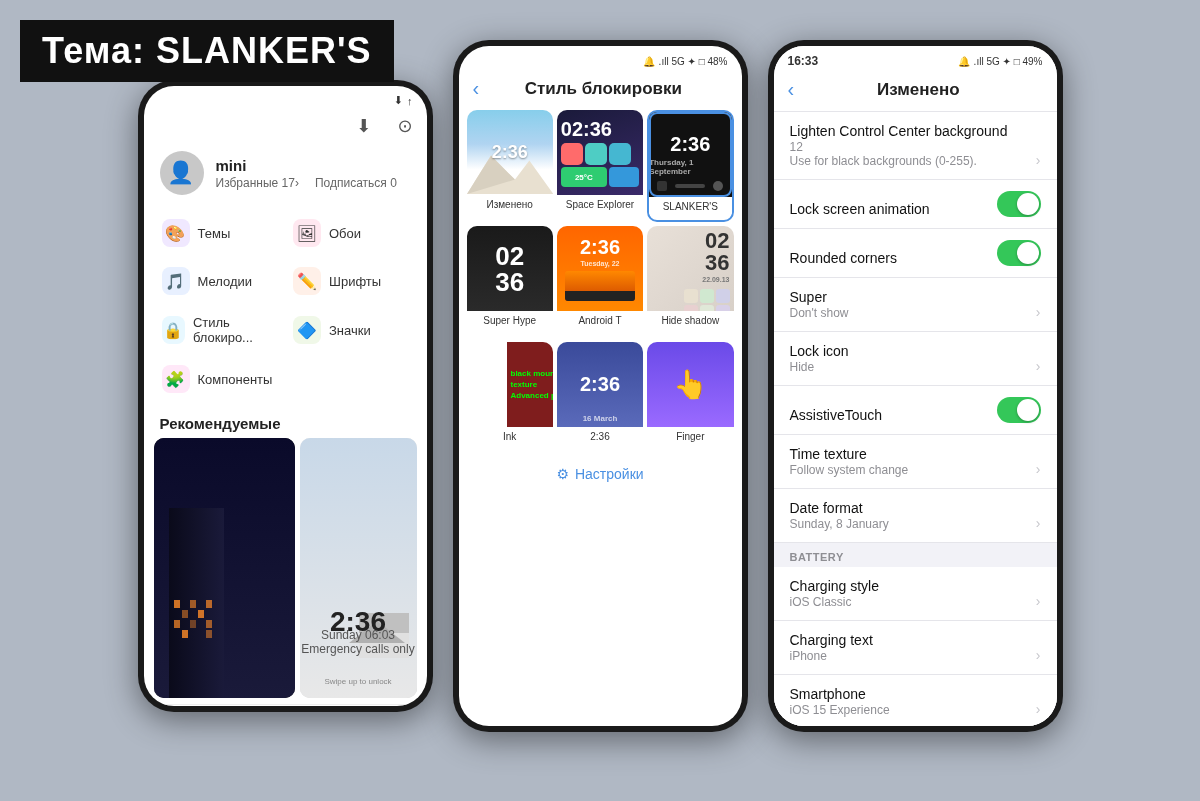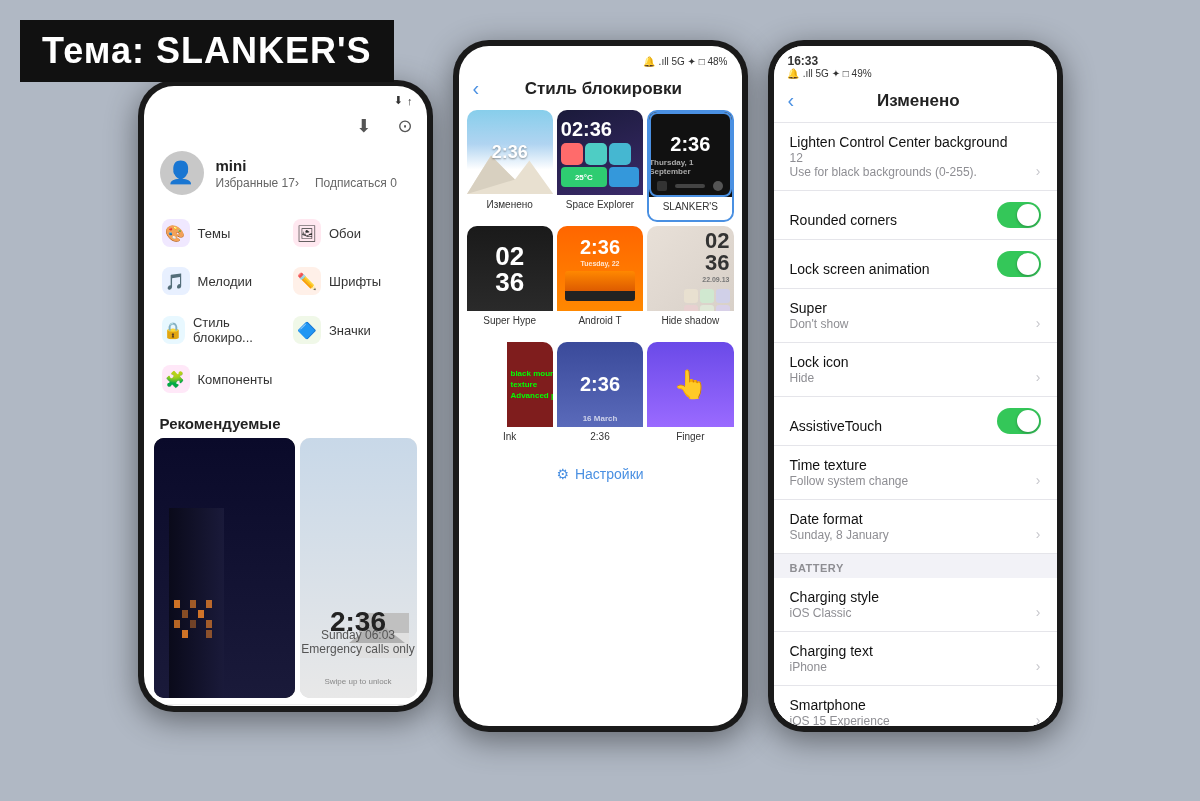--- a/index.html
+++ b/index.html
@@ -269,22 +269,22 @@
     
     .phone3 { width: 295px; margin-top: 10px; }
     .phone3 .phone-screen { width: 283px; height: 680px; background: #f2f2f7; }
 
     .p3-status {
       display: flex;
       justify-content: space-between;
       padding: 8px 14px 4px;
       font-size: 11px;
       color: #333;
+      align-items: center;
       background: #fff;
-      flex-direction: column;
     }
     .p3-header {
       display: flex;
       align-items: center;
       padding: 6px 14px 10px;
       background: #fff;
       border-bottom: 1px solid #e5e5ea;
     }
     .p3-back { font-size: 20px; color: #4a90e2; cursor: pointer; }
     .p3-title { flex: 1; text-align: center; font-size: 17px; font-weight: 600; color: #222; }
@@ -643,32 +643,32 @@
             <div class="p3-row-title">Lighten Control Center background</div>
             <div class="p3-row-sub">12<br>Use for black backgrounds (0-255).</div>
           </div>
           <div class="p3-row-right">
             <span class="p3-chevron">›</span>
           </div>
         </div>
 
         <div class="p3-row">
           <div class="p3-row-content">
-            <div class="p3-row-title">Rounded corners</div>
+            <div class="p3-row-title">Lock screen animation</div>
           </div>
           <div class="p3-row-right">
             <div class="toggle on">
               <div class="toggle-knob"></div>
             </div>
           </div>
         </div>
 
         <div class="p3-row">
           <div class="p3-row-content">
-            <div class="p3-row-title">Lock screen animation</div>
+            <div class="p3-row-title">Rounded corners</div>
           </div>
           <div class="p3-row-right">
             <div class="toggle on">
               <div class="toggle-knob"></div>
             </div>
           </div>
         </div>
 
         <div class="p3-row">
           <div class="p3-row-content">

